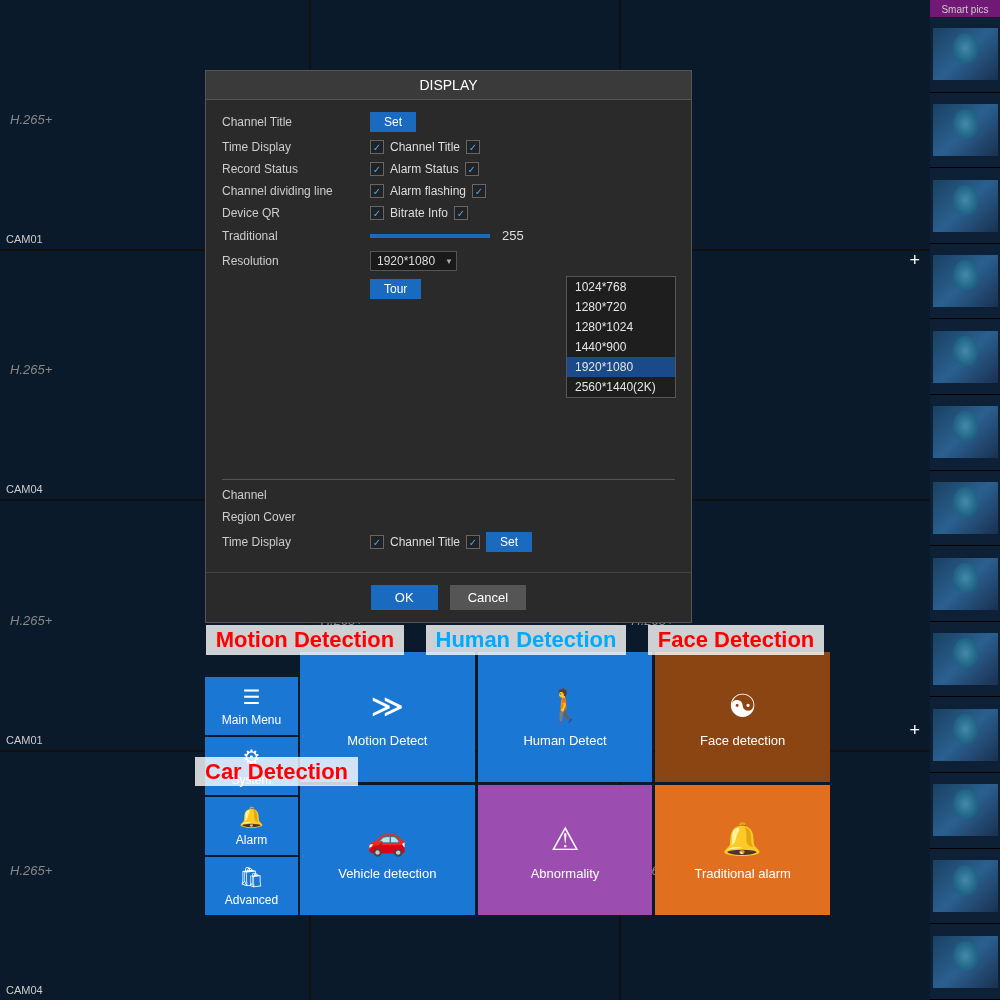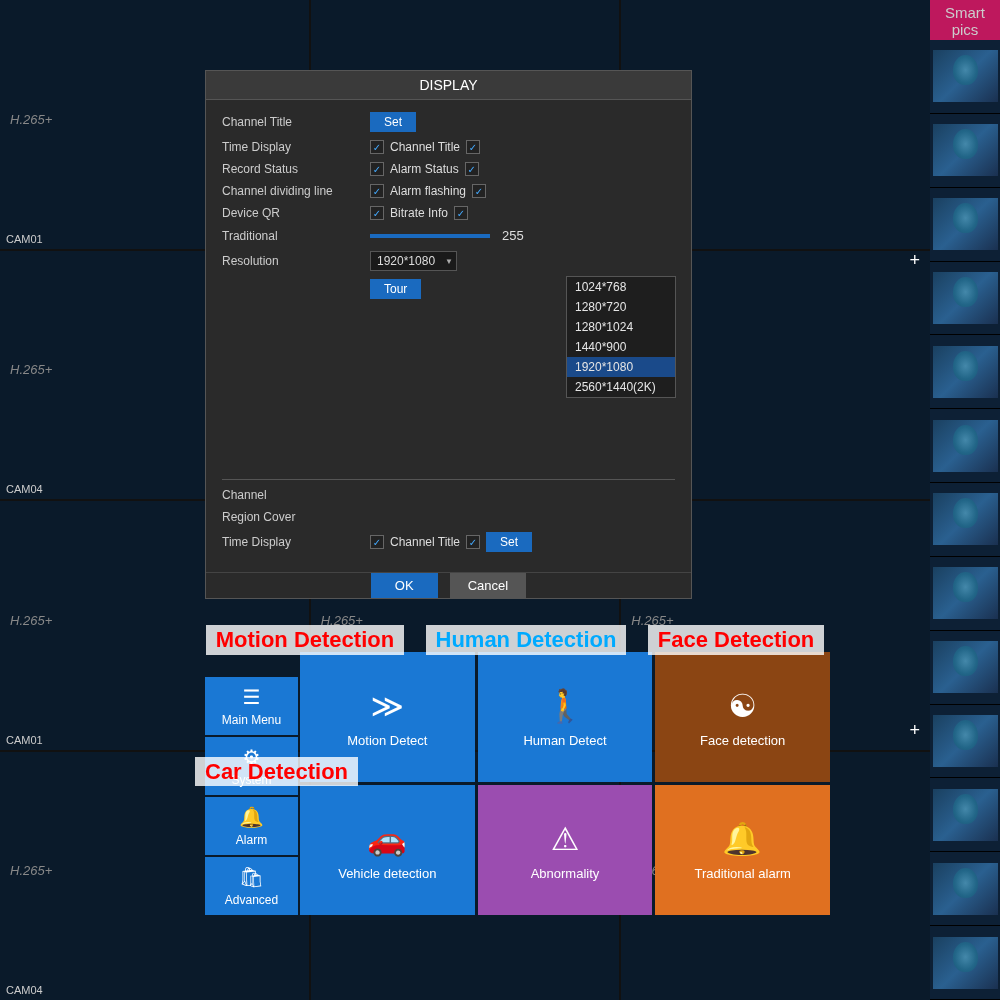--- a/index.html
+++ b/index.html
@@ -39,24 +39,24 @@
       top: 0; right: 0;
       width: 70px;
       height: 1000px;
       background: #05101a;
       display: flex;
       flex-direction: column;
     }
 
     .thumb-label {
       color: #ccc;
-      font-size: 15px;
+      font-size: 10px;
       text-align: center;
       padding: 4px 0 2px;
-      background: #be185d;
+      background: #701a75;
     }
 
     .thumb-item {
       flex: 1;
       background: #0d2035;
       border-bottom: 1px solid #000;
       display: flex;
       align-items: center;
       justify-content: center;
       overflow: hidden;
@@ -230,21 +230,21 @@
       border: none;
       border-top: 1px solid #555;
       margin: 8px 0;
     }
 
     
     .dialog-footer {
       display: flex;
       justify-content: center;
       gap: 12px;
-      padding: 0;
+      padding: 12px;
       border-top: 1px solid #444;
     }
 
     .btn-ok {
       background: #1a6abf;
       color: #fff;
       border: none;
       padding: 5px 24px;
       cursor: pointer;
       font-size: 13px;

